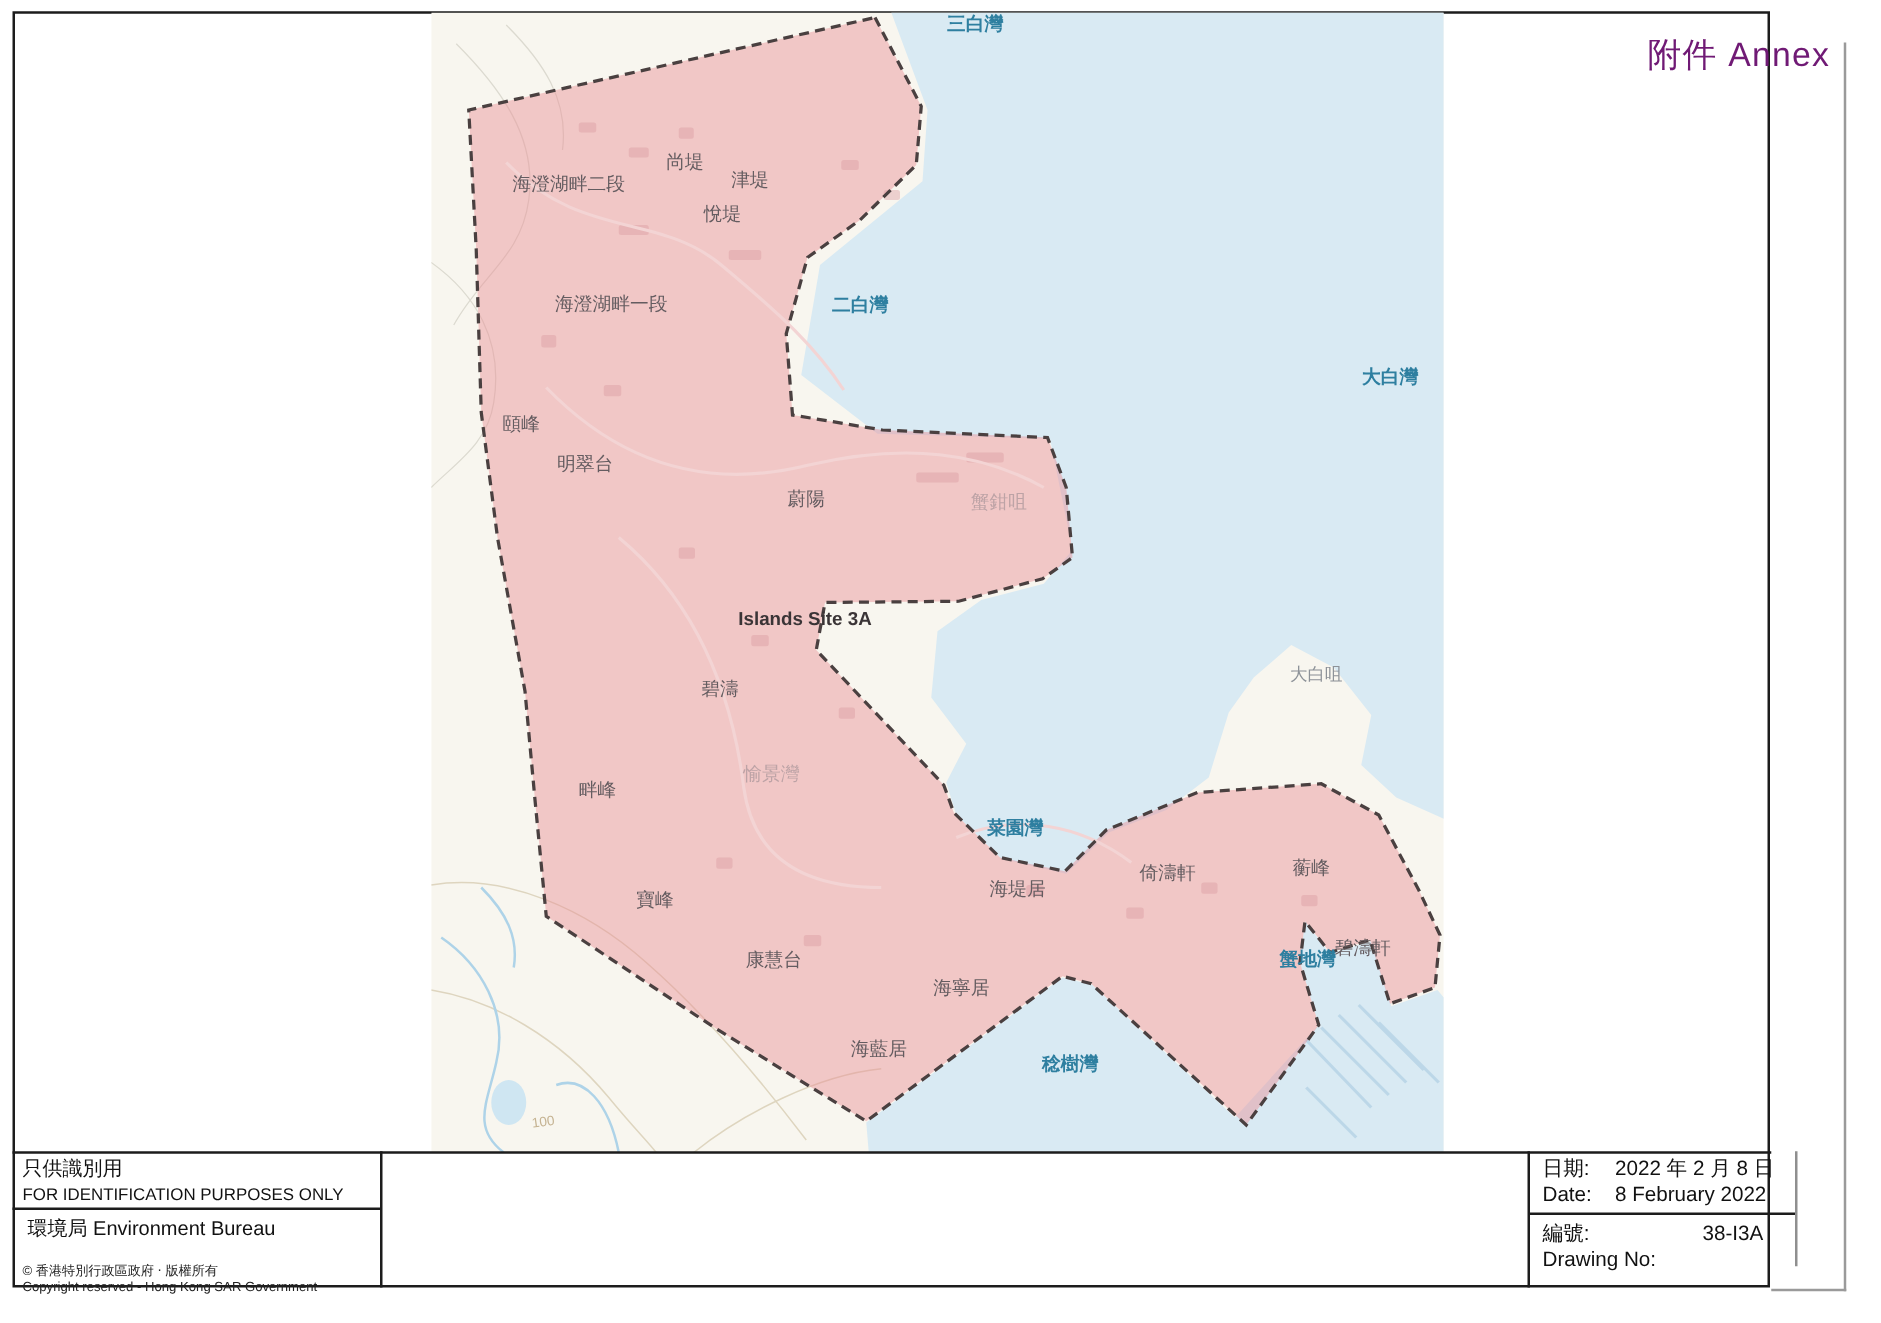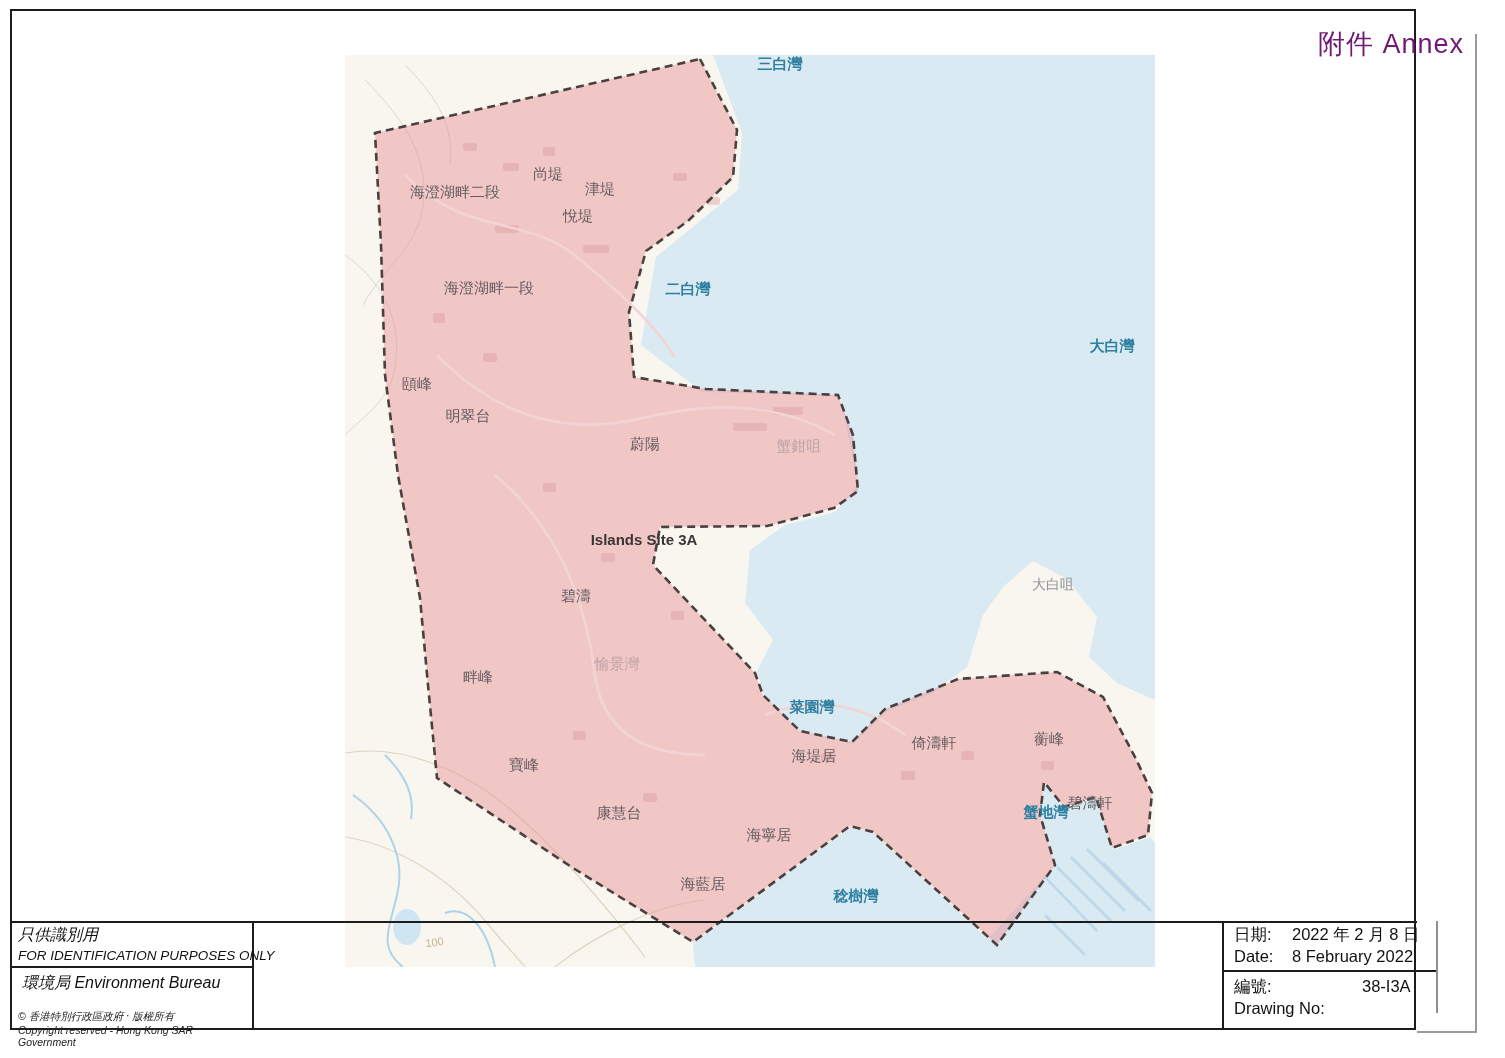--- a/index.html
+++ b/index.html
@@ -1,24 +1,24 @@
 <!DOCTYPE html>
 <html><head>
 <meta charset="utf-8">
 <style>
   html,body{margin:0;padding:0;background:#ffffff;}
   body{font-family:"Liberation Sans","DejaVu Sans",sans-serif;}
   .page{position:relative;width:1505px;height:1058px;background:#ffffff;overflow:hidden;}
   .outer-border{position:absolute;left:10px;top:9px;width:1406px;height:1021px;border:2px solid #1c1c1c;box-sizing:border-box;}
   .shadow-page-right{position:absolute;left:1417px;top:34px;width:60px;height:999px;border-right:2px solid #9a9a9a;border-bottom:2px solid #9a9a9a;box-sizing:border-box;}
   .annex{position:absolute;left:1318px;top:26px;width:150px;font-size:27px;color:#701a75;letter-spacing:1px;}
-  .map-wrap{position:absolute;left:345px;top:10px;width:810px;height:912px;margin-top:45px;}
+  .map-wrap{position:absolute;left:345px;top:10px;width:810px;height:912px;}
   
   .strip-top-line{position:absolute;left:10px;top:921px;width:1407px;height:2px;background:#1c1c1c;}
-  .panel-left{position:absolute;left:10px;top:921px;width:244px;height:109px;border-right:2px solid #1c1c1c;box-sizing:border-box;font-style:italic;}
+  .panel-left{position:absolute;left:10px;top:921px;width:296px;height:109px;border-right:2px solid #1c1c1c;box-sizing:border-box;}
   .panel-left .row1{border-bottom:2px solid #1c1c1c;padding:4px 8px 3px 8px;}
   .idline-zh{font-size:16px;color:#111;}
   .idline-en{font-size:13.5px;color:#111;margin-top:2px;white-space:nowrap;}
   .bureau{padding:5px 8px 0 12px;font-size:16px;color:#111;}
   .copy{padding:0 8px;font-size:10.5px;color:#222;}
   .copy-zh{margin-top:16px;}
   .map-title{position:absolute;left:276px;top:921px;width:944px;height:80px;display:flex;align-items:center;justify-content:center;font-size:23px;font-weight:600;color:#0c0c0c;letter-spacing:1px;}
   .panel-right{position:absolute;left:1222px;top:921px;width:215px;height:109px;border-left:2px solid #1c1c1c;box-sizing:border-box;}
   .panel-right .drow{border-bottom:2px solid #1c1c1c;padding:2px 12px 3px 10px;}
   .panel-right .line{font-size:16.5px;color:#111;white-space:nowrap;margin:1px 0;}

